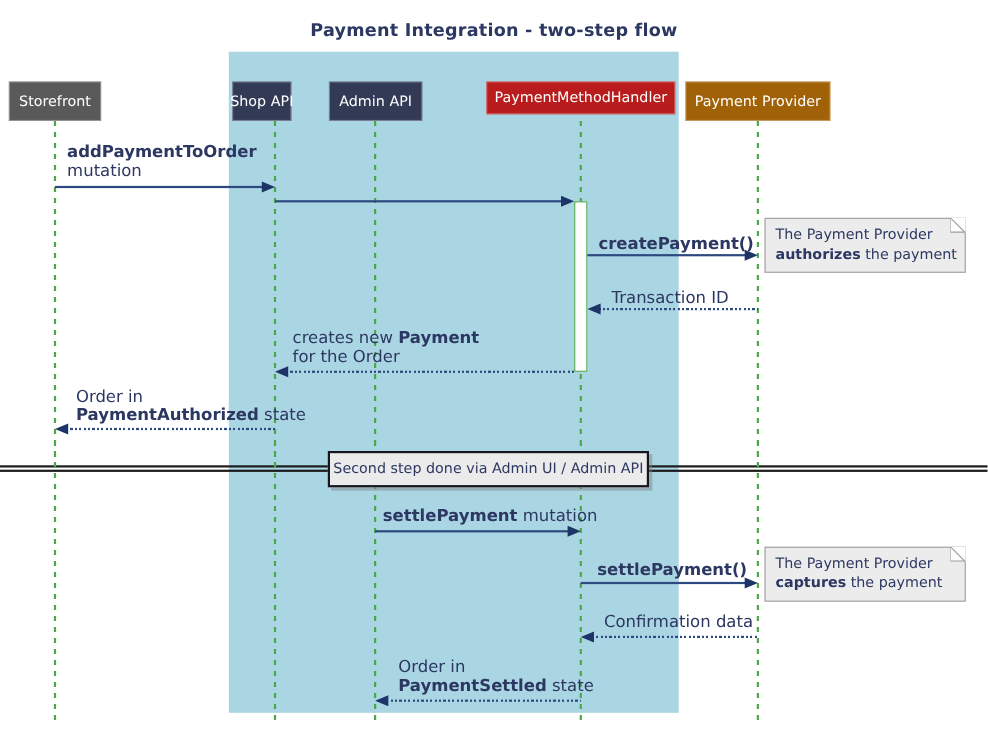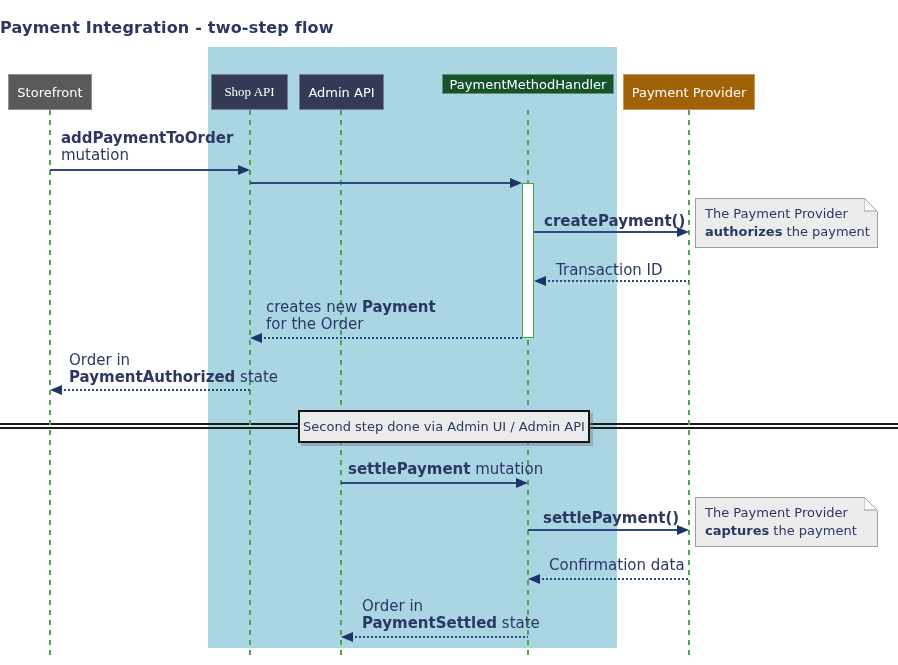--- a/index.html
+++ b/index.html
@@ -1,21 +1,21 @@
 <!DOCTYPE html>
 <html><head>
 <meta charset="utf-8">
 <style>
   html,body{margin:0;padding:0;background:#ffffff;}
   #canvas{
     position:relative;width:898px;height:665px;overflow:hidden;background:#fff;
     font-family:"DejaVu Sans","Liberation Sans",sans-serif;color:var(--text,#2c3862);
   }
   .title{
-    position:absolute;top:18px;left:0;width:898px;
+    position:absolute;top:18px;left:0;width:898px;text-align:center;
     font-size:16px;font-weight:bold;letter-spacing:.2px;
   }
   .container-box{position:absolute;background:var(--container-fill);}
   .container-label{position:absolute;text-align:center;font-size:14px;}
   .participant{
     position:absolute;box-sizing:border-box;display:flex;align-items:center;justify-content:center;
     color:#fff;font-size:13px;border:1px solid rgba(255,255,255,.35);white-space:nowrap;
   }
   .lifeline{
     position:absolute;width:2px;
@@ -126,27 +126,27 @@
         <div class="msg-line-dotted" style="left: 351px; top: 636px; width: 177px; height: 2px;"></div>
         <div class="arrow-head left" style="left: 341px; top: 632px;"></div>
         <div class="msg-label" style="left: 362px; top: 598px;">
           <div><span>Order in</span></div>
           <div><span class="b">PaymentSettled</span><span> state</span></div>
         </div>
       </div>
       <div class="participant" style="left: 8px; top: 74px; width: 84px; height: 36px; background: rgb(89, 89, 89);">
         <span>Storefront</span>
       </div>
-      <div class="participant" style="left: 211px; top: 74px; width: 77px; height: 36px; background: rgb(51, 58, 86); font-family: Liberation Serif, serif;">
+      <div class="participant" style="left: 211px; top: 74px; width: 54px; height: 36px; background: rgb(51, 58, 86);">
         <span>Shop API</span>
       </div>
       <div class="participant" style="left: 299px; top: 74px; width: 85px; height: 36px; background: rgb(51, 58, 86);">
         <span>Admin API</span>
       </div>
-      <div class="participant" style="left: 442px; top: 74px; width: 172px; height: 20px; background: #14532d;">
+      <div class="participant" style="left: 442px; top: 74px; width: 172px; height: 30px; background: #b91c1c;">
         <span>PaymentMethodHandler</span>
       </div>
       <div class="participant" style="left: 623px; top: 74px; width: 132px; height: 36px; background: #a16207;">
         <span>Payment Provider</span>
       </div>
       <div class="note" style="left: 695px; top: 198px; width: 183px; height: 50px;">
         <div><span>The Payment Provider</span></div>
         <div><span class="b">authorizes</span><span> the payment</span></div>
         <svg width="14" height="14" viewBox="0 0 14 14">
           <polygon points="0,0 14,14 14,0" fill="#ffffff"></polygon>

